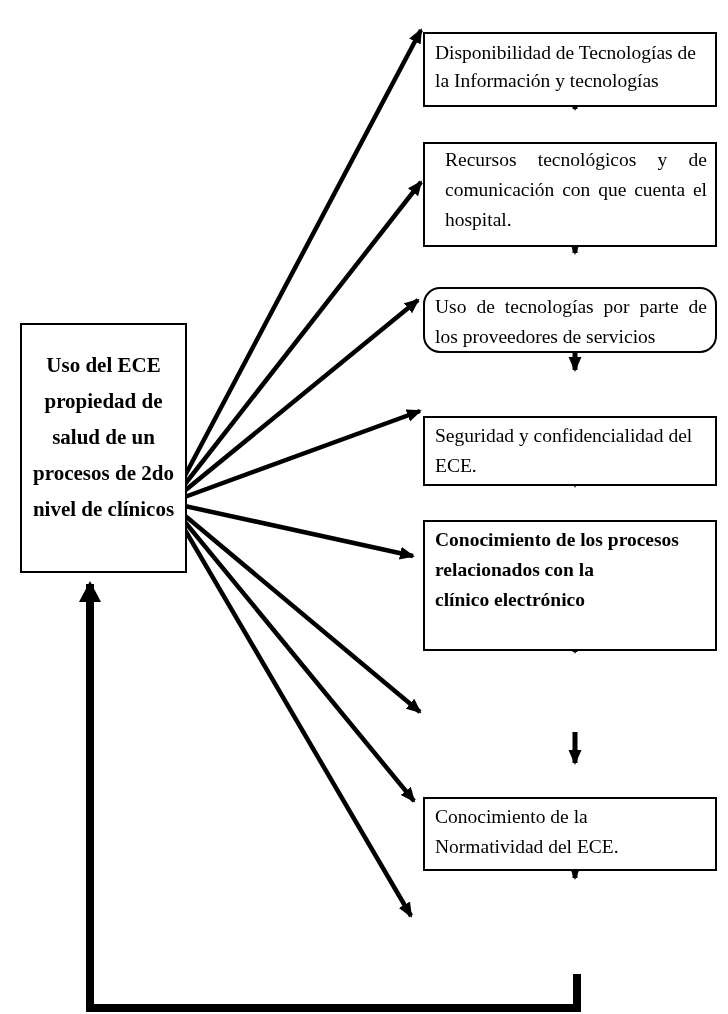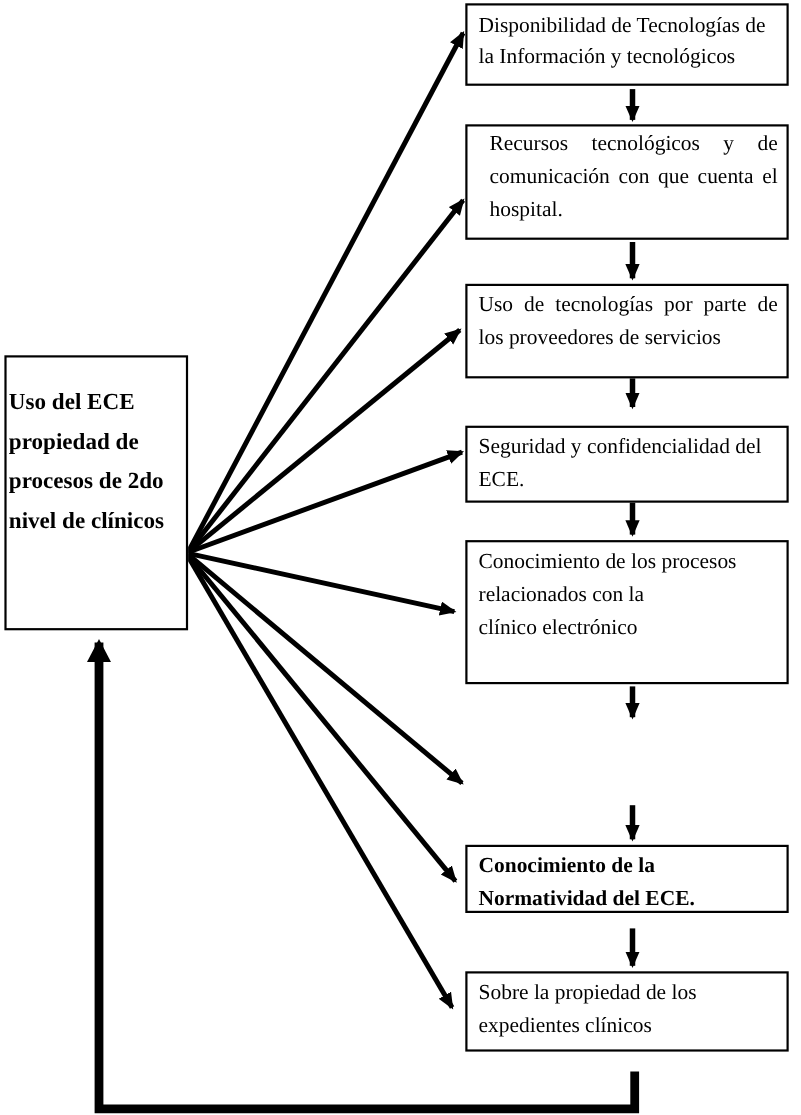--- a/index.html
+++ b/index.html
@@ -26,44 +26,46 @@
     position: absolute;
     left: 423px;
     width: 294px;
     box-sizing: border-box;
     background: #ffffff;
     border: 2px solid #000000;
     padding: 3px 8px 0 10px;
     font-size: 19.5px;
     line-height: 30px;
     z-index: 1;
+    margin-top: 29px;
   }
   .node .bline {
     white-space: nowrap;
   }
   .node.justify {
     text-align: justify;
   }
   .node.thick {
     border-width: 3px;
   }
   .node.tight {
     line-height: 28px;
     padding-top: 5px;
   }
   .source-box {
     position: absolute;
-    left: 4px;
+    left: 20px;
     top: 323px;
     width: 167px;
     height: 250px;
     box-sizing: border-box;
     background: #ffffff;
     border: 2px solid #000000;
     padding: 22px 2px 0 2px;
+    text-align: center;
     font-weight: bold;
     font-size: 21px;
     line-height: 36px;
     z-index: 1;
   }
   .source-box .sline {
     white-space: nowrap;
   }
 </style>
 </head>
@@ -97,52 +99,49 @@
     <line x1="575" y1="624" x2="575" y2="652" stroke="#000" stroke-width="5" marker-end="url(#ah)"></line>
     <line x1="575" y1="732" x2="575" y2="763" stroke="#000" stroke-width="5" marker-end="url(#ah)"></line>
     <line x1="575" y1="844" x2="575" y2="878" stroke="#000" stroke-width="5" marker-end="url(#ah)"></line>
 
     <polyline points="577,974 577,1008 90,1008 90,584" fill="none" stroke="#000" stroke-width="8" stroke-linejoin="miter" marker-end="url(#ahBig)"></polyline>
   </svg>
 
   <div class="source-box">
     <div class="sline">Uso del ECE</div>
     <div class="sline">propiedad de</div>
+    <div class="sline">salud de un</div>
     <div class="sline">procesos de 2do</div>
     <div class="sline">nivel de clínicos</div>
   </div>
 
   <div class="node tight" style="top:3px; height:75px;">
     <div class="bline">Disponibilidad de Tecnologías de</div>
-    <div class="bline">la Información y tecnológicos</div>
+    <div class="bline">la Información y tecnologías</div>
   </div>
 
   <div class="node justify" style="top:113px; height:105px; padding-top:1px;padding-left:20px;">
     <div>Recursos tecnológicos y de comunicación con que cuenta el hospital.</div>
   </div>
 
-  <div class="node justify" style="top:258px; height:86px;">
+  <div class="node justify" style="top:258px; height:66px;border-radius:17px;">
     <div>Uso de tecnologías por parte de los proveedores de servicios</div>
   </div>
 
   <div class="node" style="top:387px; height:70px;">
     <div class="bline">Seguridad y confidencialidad del</div>
     <div class="bline">ECE.</div>
   </div>
 
-  <div class="node" style="top:491px; height:131px;">
+  <div class="node" style="top:491px; height:131px;font-weight:bold;">
     <div class="bline">Conocimiento de los procesos</div>
     <div class="bline">relacionados con la</div>
     <div class="bline">clínico electrónico</div>
   </div>
 
 
-  <div class="node" style="top:768px; height:62px;font-weight:bold;">
+  <div class="node" style="top:768px; height:74px;">
     <div class="bline">Conocimiento de la</div>
     <div class="bline">Normatividad del ECE.</div>
   </div>
 
-  <div class="node" style="top:883px; height:73px;">
-    <div class="bline">Sobre la propiedad de los</div>
-    <div class="bline">expedientes clínicos</div>
-  </div>
 
 </div>
 
 </body></html>

